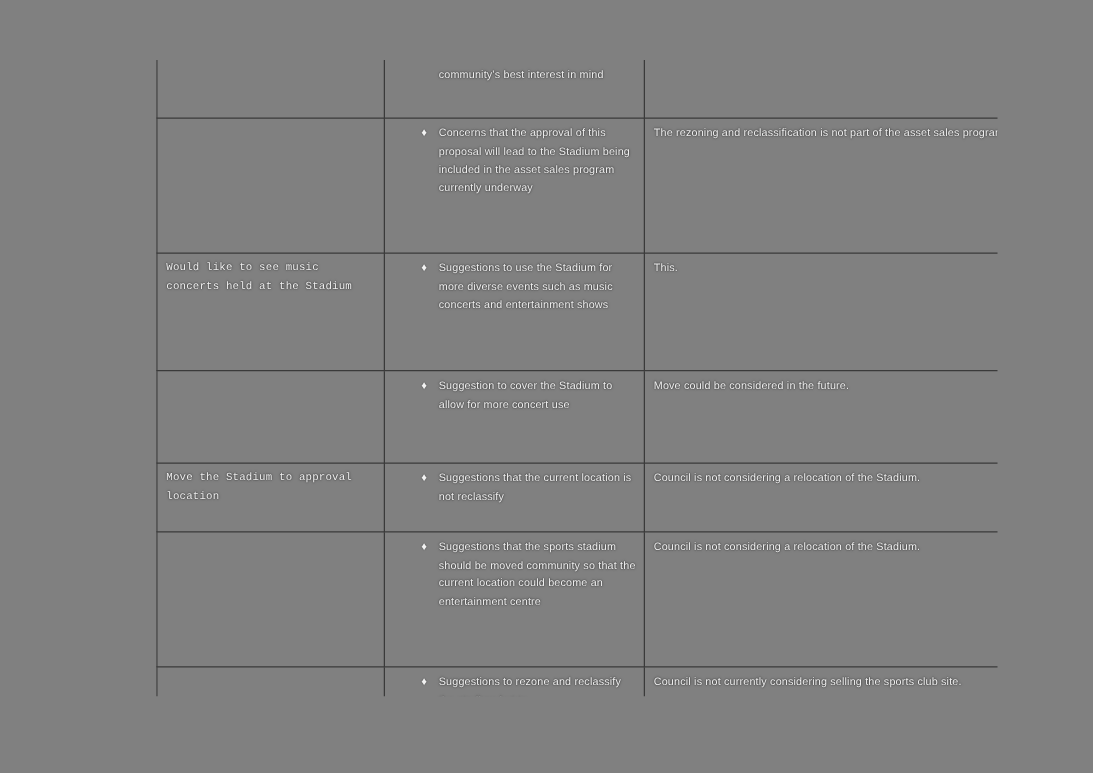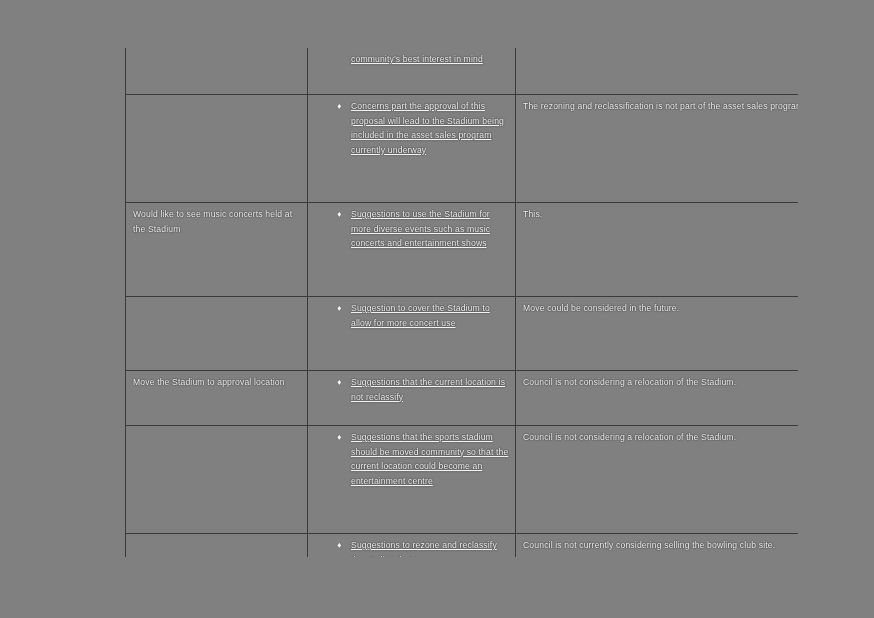--- a/index.html
+++ b/index.html
@@ -42,21 +42,21 @@
     color: #f2f2f2;
     font-size: 8.6px;
     line-height: 14.6px;
     font-family: "Liberation Sans", sans-serif;
     letter-spacing: 0.15px;
     text-shadow: 0 0 1px rgba(30,30,30,0.95), 0 0 2px rgba(40,40,40,0.6);
     overflow: hidden;
   }
 
   td.col-theme   { width: 168px; }
-  td.col-comment { width: 194px; padding-left: 0; padding-right: 6px; text-decoration: underline; }
+  td.col-comment { width: 194px; padding-left: 0; padding-right: 6px; }
   td.col-resp    { width: 311px; }
 
   
   td.sep-light { border-top-color: #9a9a9a; }
   td.sep-none  { border-top: 0; }
 
   
   ul.bullets {
     margin: 0;
     padding: 0;
@@ -74,20 +74,21 @@
     font-size: 9px;
     line-height: 14.6px;
     color: #f2f2f2;
     text-shadow: 0 0 1px rgba(30,30,30,0.95);
   }
   
   ul.bullets li.no-bullet { padding-left: 36px; }
 
   .theme-text {
     display: block;
+    font-family: Liberation Mono, monospace;
   }
   .resp-text {
     display: block;
   }
 
   
   tr.clipped-top td { border-top: 0; }
 </style>
 </head>
 <body>
@@ -114,21 +115,21 @@
       </tr>
 
       <tr>
         <td class="col-theme sep-light" style="height:99px;">
           <span class="theme-text"></span>
         </td>
         <td class="col-comment sep-light">
           <ul class="bullets">
             <li>
               <span class="bullet-glyph">♦</span>
-              <span>Concerns part the approval of this proposal will lead to the Stadium being included in the asset sales program currently underway</span>
+              <span>Concerns that the approval of this proposal will lead to the Stadium being included in the asset sales program currently underway</span>
             </li>
           </ul>
         </td>
         <td class="col-resp sep-light">
           <span class="resp-text">The rezoning and reclassification is not part of the asset sales program.</span>
         </td>
       </tr>
 
       <tr>
         <td class="col-theme" style="height:85px;">
@@ -204,20 +205,20 @@
         </td>
         <td class="col-comment">
           <ul class="bullets">
             <li>
               <span class="bullet-glyph">♦</span>
               <span>Suggestions to rezone and reclassify the stadium but to</span>
             </li>
           </ul>
         </td>
         <td class="col-resp">
-          <span class="resp-text">Council is not currently considering selling the bowling club site.</span>
+          <span class="resp-text">Council is not currently considering selling the sports club site.</span>
         </td>
       </tr>
 
     </tbody>
   </table>
 
 </div>
 
 </body></html>

